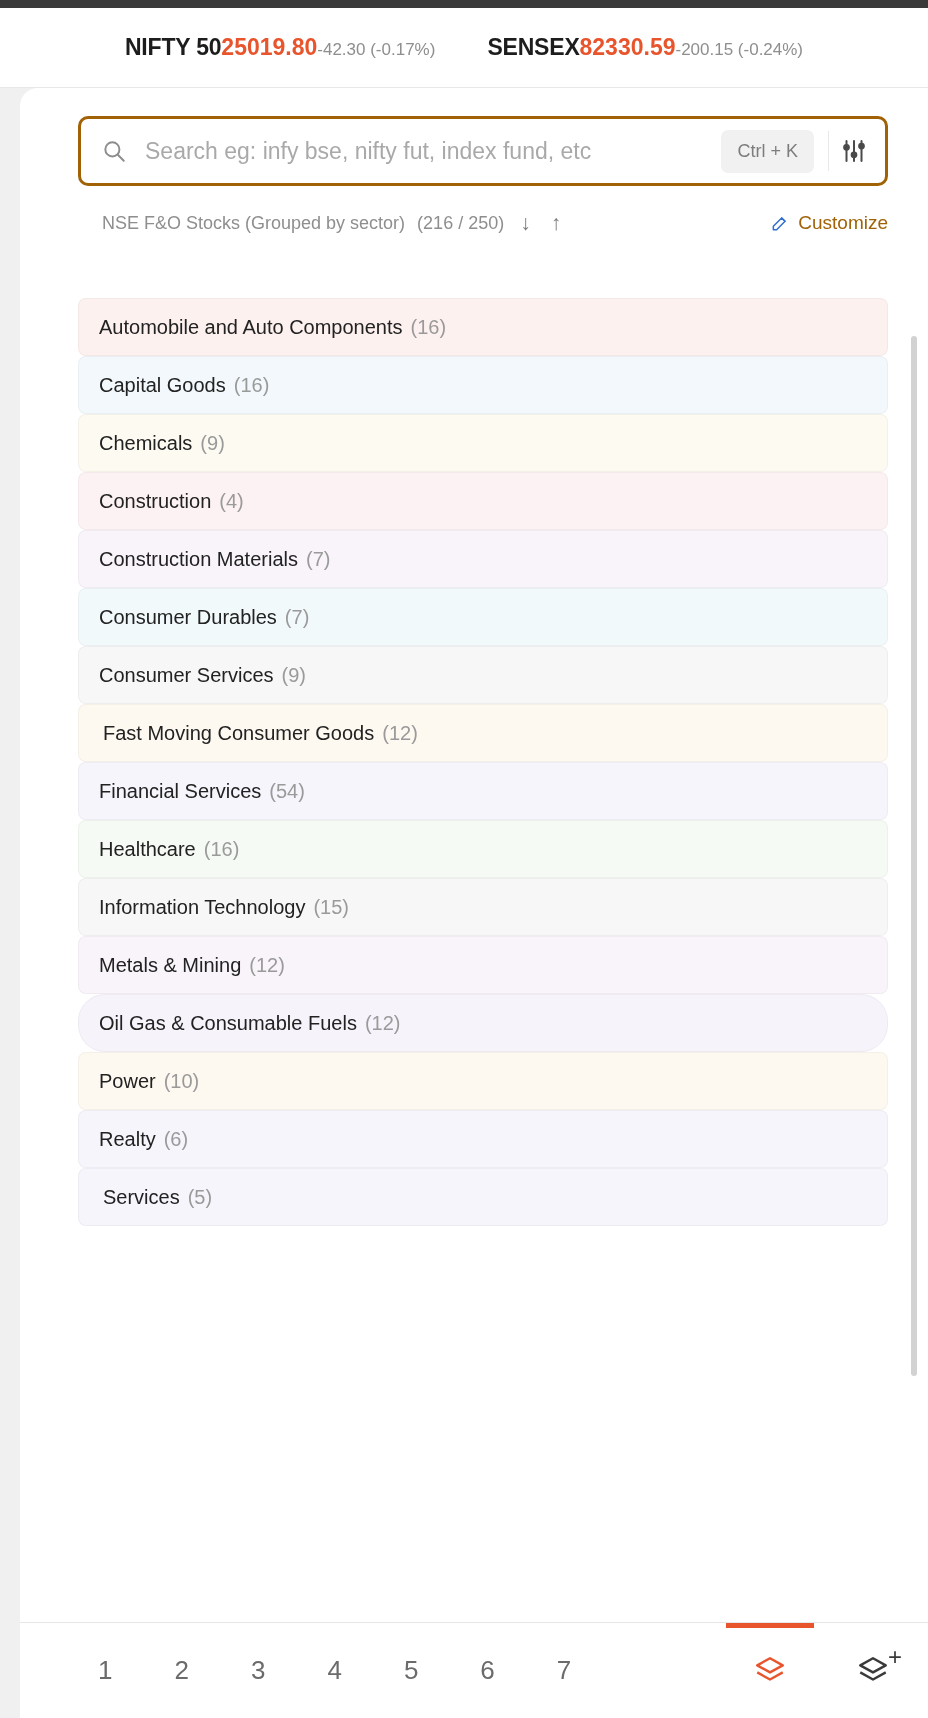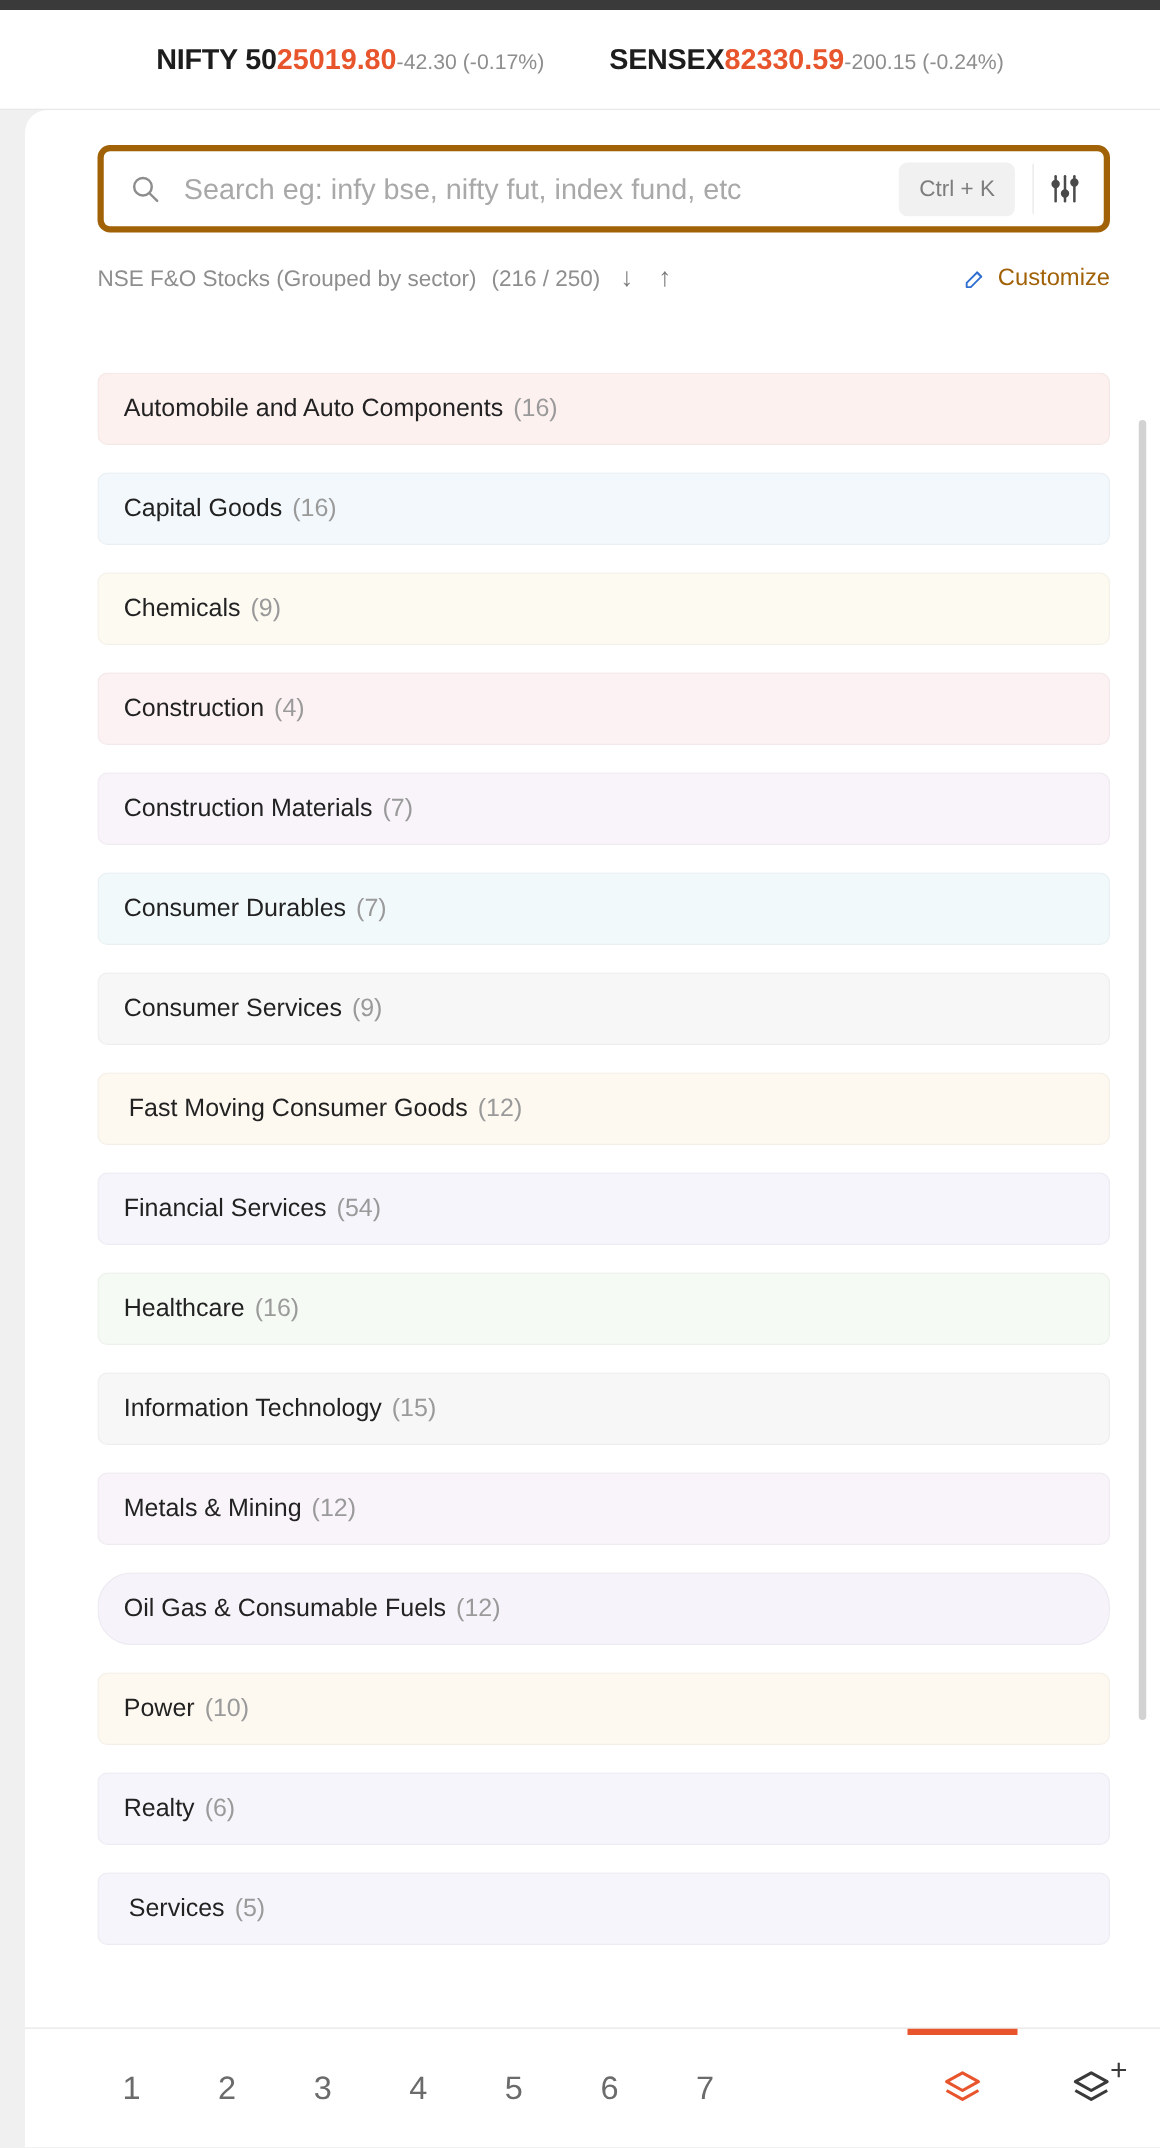--- a/index.html
+++ b/index.html
@@ -52,21 +52,21 @@
     position: absolute;
     left: 20px; right: 0; top: 0; bottom: 0;
     background: #ffffff;
     border-top-left-radius: 18px;
     overflow: hidden;
   }
   
   .searchbar {
     margin: 28px 40px 0 58px;
     height: 70px;
-    border: 5px solid #a16207;
+    border: 3px solid #a16207;
     border-radius: 10px;
     display: flex;
     align-items: center;
     padding: 0 14px 0 18px;
     background: #fff;
   }
   .search-icon { width: 30px; height: 30px; flex: 0 0 30px; display: flex; align-items: center; justify-content: center; }
   .search-input {
     flex: 1 1 auto;
     border: none;
@@ -92,21 +92,21 @@
   .filter-icon { width: 34px; height: 34px; flex: 0 0 34px; display: flex; align-items: center; justify-content: center; }
 
   
   .meta-row {
     margin: 22px 40px 0 58px;
     display: flex;
     align-items: center;
     gap: 12px;
     height: 30px;
   }
-  .meta-label { font-size: 18px; color: #8e8e8e; white-space: nowrap; }
+  .meta-label { font-size: 18px; color: #8e8e8e; white-space: nowrap; margin-left: 24px; }
   .meta-count { font-size: 18px; color: #8e8e8e; }
   .arrow-btn { font-size: 21px; color: #7a7a7a; cursor: pointer; padding: 0 4px; }
   .customize {
     margin-left: auto;
     display: flex;
     align-items: center;
     gap: 8px;
     color: #a16207;
     font-size: 19px;
     white-space: nowrap;
@@ -122,21 +122,20 @@
     left: 0; right: 0;
     bottom: 96px;
     overflow: hidden;
   }
   .row {
     height: 58px;
     border-radius: 8px;
     display: flex;
     align-items: center;
     padding-left: 20px;
-    margin-bottom: 22px;
     border: 1px solid rgba(0,0,0,0.035);
   }
   .row-name { font-size: 20px; color: #222; font-weight: 500; }
   .row-count { font-size: 20px; color: #9a9a9a; margin-left: 8px; }
 
   
   .scrollbar {
     position: absolute;
     right: 11px;
     top: 248px;

